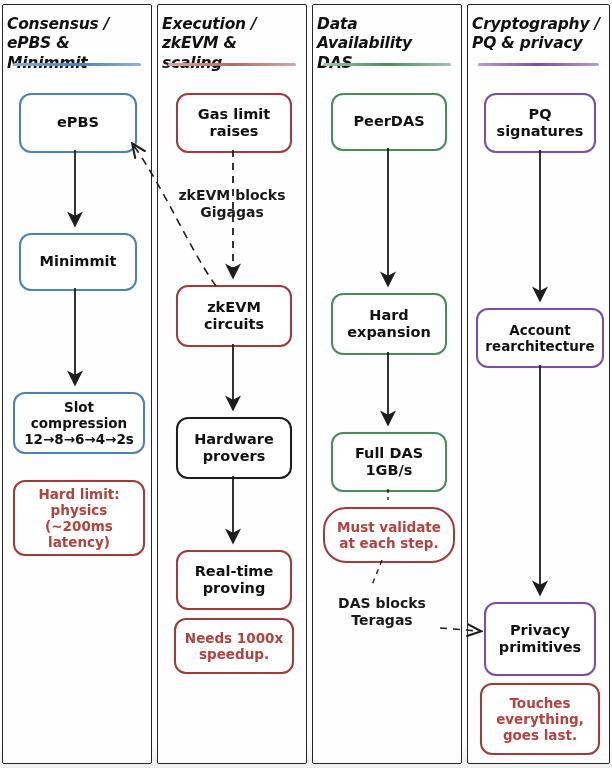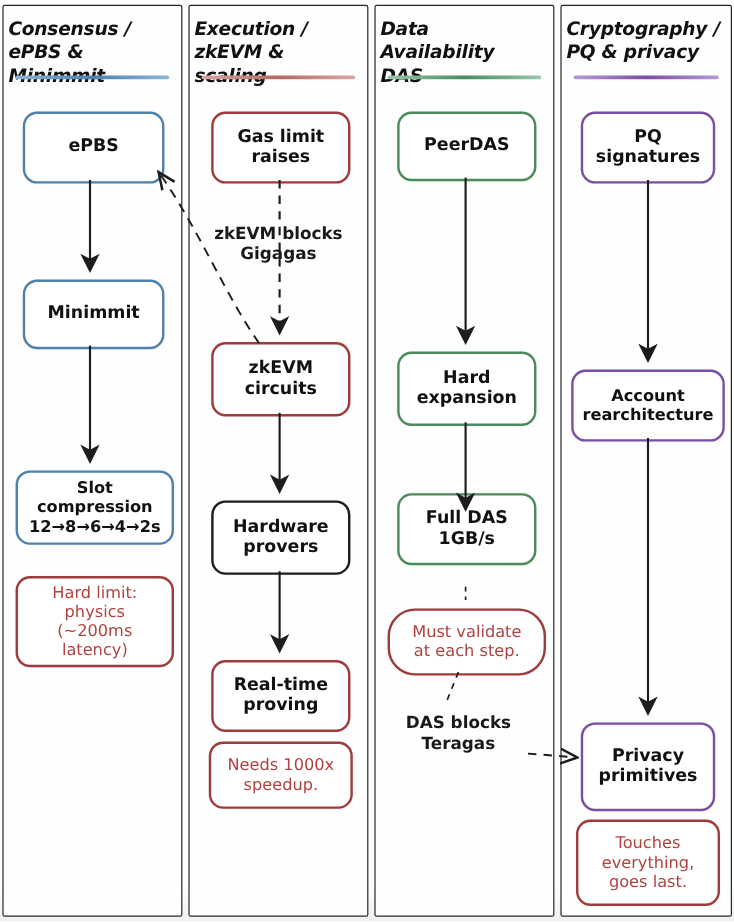--- a/index.html
+++ b/index.html
@@ -59,21 +59,21 @@
     line-height: 1.2;
     padding: 4px 5px;
     color: #111;
     box-shadow: 0 0 0 0.5px rgba(0,0,0,0.04);
   }
   .node.blue   { border: 2.4px solid #4e82ae; }
   .node.red    { border: 2.4px solid #9e3b3b; }
   .node.green  { border: 2.4px solid #4a8b5e; }
   .node.purple { border: 2.4px solid #7a4fa3; }
   .node.black  { border: 2.4px solid #1d1d1d; }
-  .node.redtext { color: #b0433f; font-weight: 400; }
+  .node.redtext { color: #b0433f; font-weight: 700; }
 
   .note-small { font-size: 13.5px; }
 
   .edge-label {
     position: absolute;
     text-align: center;
     font-size: 14px;
     font-weight: 600;
     color: #1a1a1a;
     line-height: 1.2;
@@ -135,21 +135,21 @@
   <div class="column" id="col-3">
     <div class="col-header" style="white-space: pre-line;">Data Availability
 DAS</div>
     <div class="col-rule" style="background:linear-gradient(90deg,#9bc7a9,#4a8b5e,#9bc7a9);"></div>
 
     <div class="node green" style="left:18px; top:88px; width:116px; height:58px;">PeerDAS</div>
 
     <div class="node green" style="left:18px; top:288px; width:116px; height:62px; white-space:pre-line;">Hard
 expansion</div>
 
-    <div class="node green" style="left:18px; top:406px; width:116px; height:60px; white-space:pre-line;">Full DAS
+    <div class="node green" style="left:18px; top:427px; width:116px; height:60px; white-space:pre-line;">Full DAS
 1GB/s</div>
 
     <div class="node red redtext note-small" style="left:10px; top:502px; width:132px; height:56px; white-space:pre-line;border-radius:23px;">Must validate
 at each step.</div>
 
     <div class="edge-label" style="left:0; right:10px; top:590px; white-space:pre-line;">DAS blocks
 Teragas</div>
   </div>
 
   <div class="column" id="col-4">

